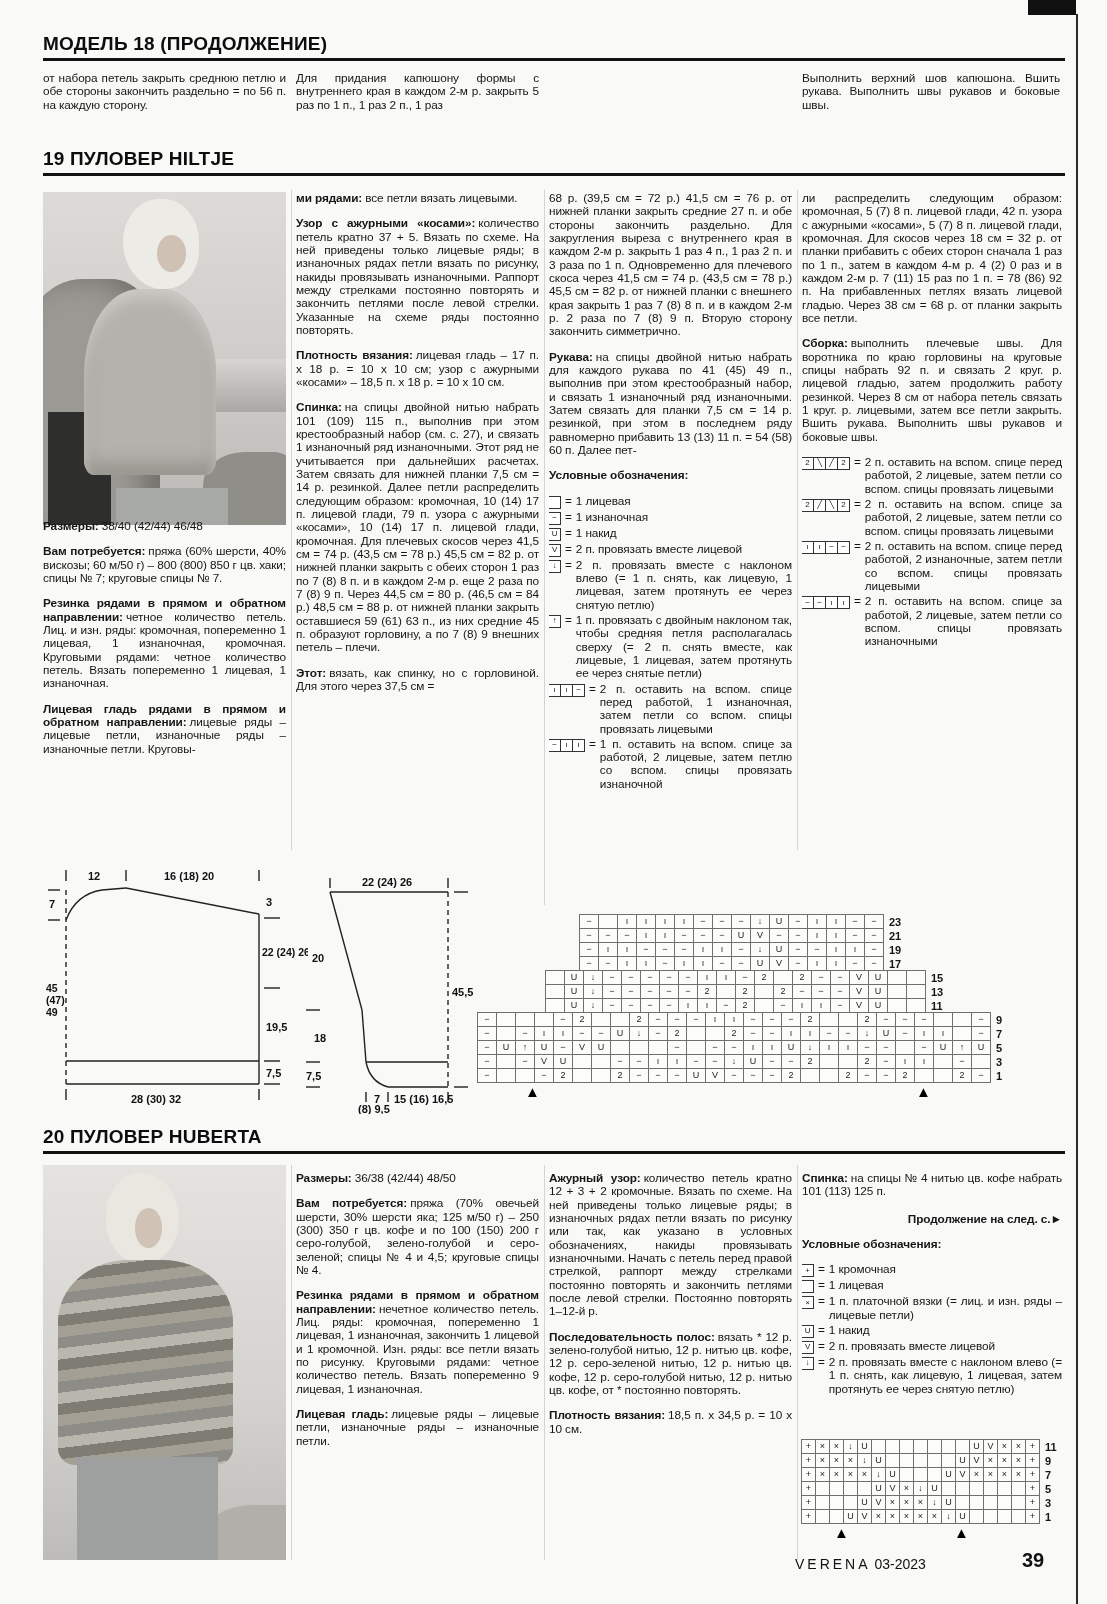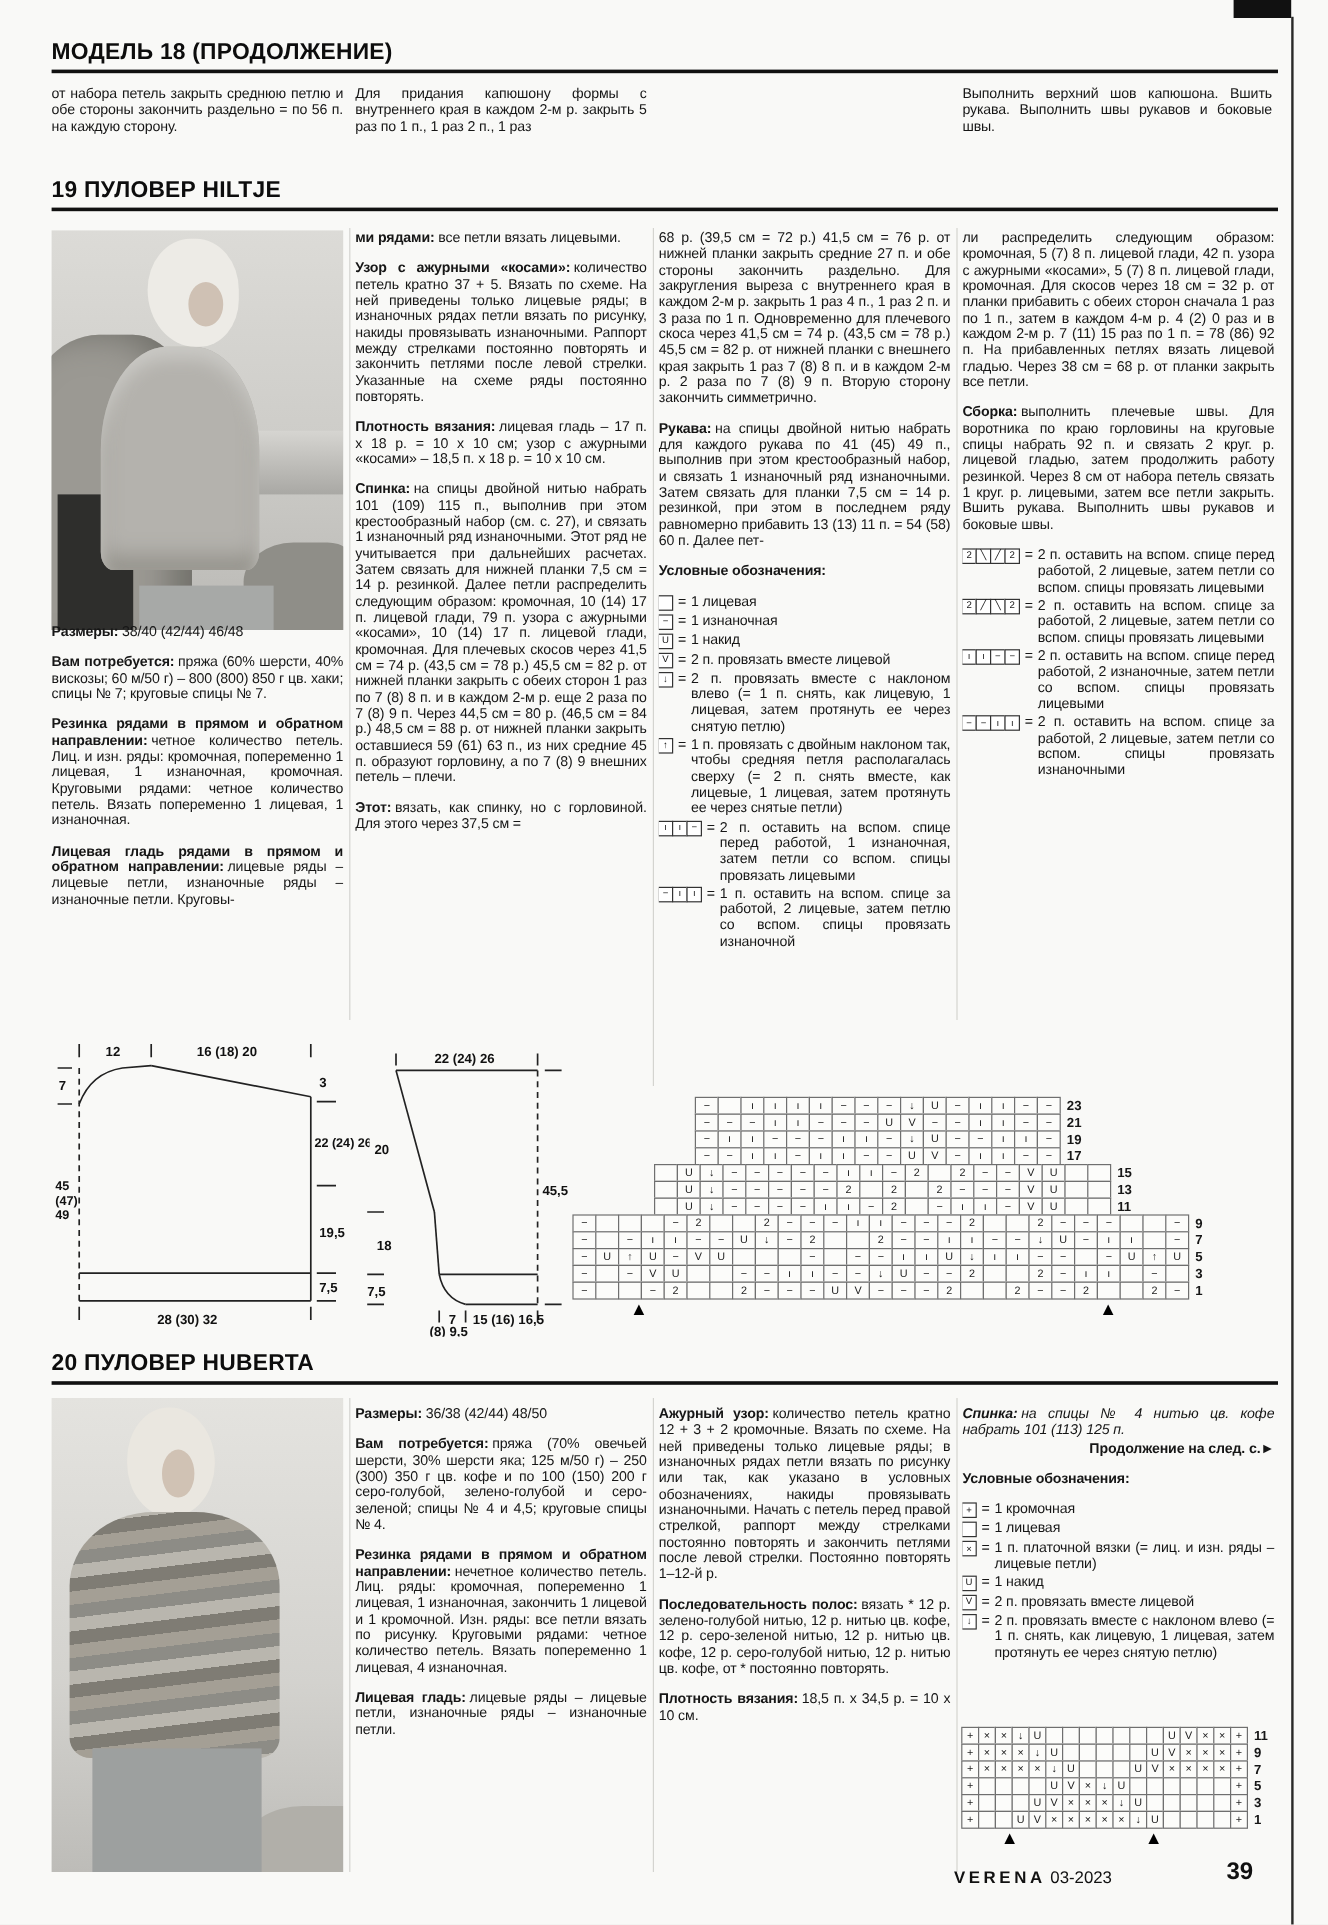--- a/index.html
+++ b/index.html
@@ -50,21 +50,21 @@
          background:#fcfcfa;font-size:9px;line-height:1;color:#222;}
   .cnum{font-weight:800;font-size:11px;margin-left:5px;align-self:center;}
   .carrows{position:relative;height:22px;}
   .carrow{position:absolute;top:0;font-size:15px;font-weight:800;color:#000;}
   
   .schem{position:absolute;}
   .schem text{font-size:11px;font-weight:700;fill:#111;font-family:"Liberation Sans",sans-serif;}
   .schem .small{font-size:10.5px;}
   
   .footer-brand{position:absolute;left:795px;top:1556px;font-size:14px;color:#111;}
-  .footer-brand b{letter-spacing:3px;font-weight:700;}
+  .footer-brand b{letter-spacing:3px;font-weight:400;}
   .footer-page{position:absolute;left:1022px;top:1549px;font-size:20px;font-weight:800;color:#111;}
 </style>
 </head>
 <body>
 
 <div class="page">
 
   <div class="corner-mark"></div>
   <div class="edge-line"></div>
 
@@ -606,32 +606,32 @@
     <div class="p2-ground"></div>
     <div class="p2-hair"></div>
     <div class="p2-face"></div>
     <div class="p2-torso"></div>
     <div class="p2-jeans"></div>
   </div>
 
   <div class="col" style="left:296px;top:1172px;width:243px;height:388px;">
     <p><b>Размеры:</b><span>36/38 (42/44) 48/50</span></p>
     <p><b>Вам потребуется:</b><span>пряжа (70% овечьей шерсти, 30% шерсти яка; 125 м/50 г) – 250 (300) 350 г цв. кофе и по 100 (150) 200 г серо-голубой, зелено-голубой и серо-зеленой; спицы № 4 и 4,5; круговые спицы № 4.</span></p>
-    <p><b>Резинка рядами в прямом и обратном направлении:</b><span>нечетное количество петель. Лиц. ряды: кромочная, попеременно 1 лицевая, 1 изнаночная, закончить 1 лицевой и 1 кромочной. Изн. ряды: все петли вязать по рисунку. Круговыми рядами: четное количество петель. Вязать попеременно 1 лицевая, 4 изнаночная.</span></p>
+    <p><b>Резинка рядами в прямом и обратном направлении:</b><span>нечетное количество петель. Лиц. ряды: кромочная, попеременно 1 лицевая, 1 изнаночная, закончить 1 лицевой и 1 кромочной. Изн. ряды: все петли вязать по рисунку. Круговыми рядами: четное количество петель. Вязать попеременно 9 лицевая, 1 изнаночная.</span></p>
     <p><b>Лицевая гладь:</b><span>лицевые ряды – лицевые петли, изнаночные ряды – изнаночные петли.</span></p>
   </div>
 
   <div class="col" style="left:549px;top:1172px;width:243px;height:388px;">
     <p><b>Ажурный узор:</b><span>количество петель кратно 12 + 3 + 2 кромочные. Вязать по схеме. На ней приведены только лицевые ряды; в изнаночных рядах петли вязать по рисунку или так, как указано в условных обозначениях, накиды провязывать изнаночными. Начать с петель перед правой стрелкой, раппорт между стрелками постоянно повторять и закончить петлями после левой стрелки. Постоянно повторять 1–12-й р.</span></p>
     <p><b>Последовательность полос:</b><span>вязать * 12 р. зелено-голубой нитью, 12 р. нитью цв. кофе, 12 р. серо-зеленой нитью, 12 р. нитью цв. кофе, 12 р. серо-голубой нитью, 12 р. нитью цв. кофе, от * постоянно повторять.</span></p>
     <p><b>Плотность вязания:</b><span>18,5 п. х 34,5 р. = 10 х 10 см.</span></p>
   </div>
 
   <div class="col" style="left:802px;top:1172px;width:260px;height:262px;">
-    <p style="margin-bottom:2px;font-style:italic;"><b>Спинка:</b><span>на спицы № 4 нитью цв. кофе набрать 101 (113) 125 п.</span></p>
+    <p style="margin-bottom:14px;"><b>Спинка:</b><span>на спицы № 4 нитью цв. кофе набрать 101 (113) 125 п.</span></p>
     <p class="cont-note" style="margin-top:0;">Продолжение на след. с.►</p>
     <p class="lg-title">Условные обозначения:</p>
     <div>
         <div class="lg-item">
           <span class="lg-sym">
             <span class="lg-box">+</span>
           </span>
           <span class="lg-eq">=</span>
           <span class="lg-tx">1 кромочная</span>
         </div>

